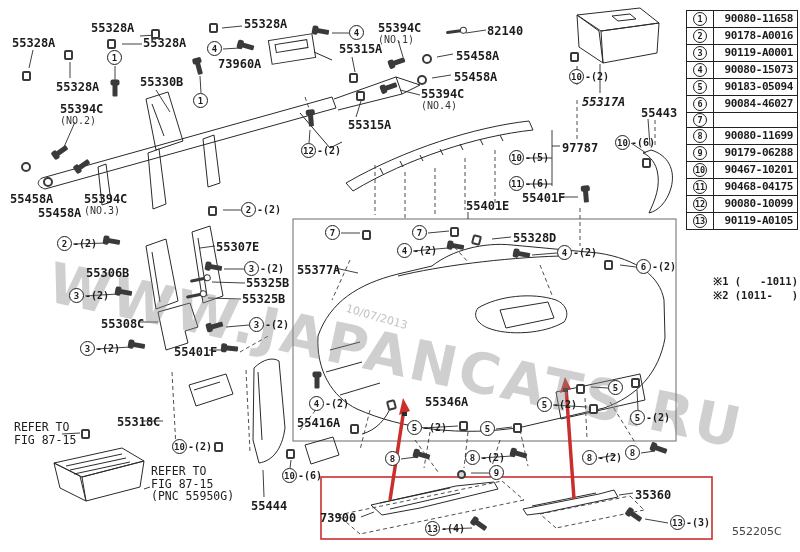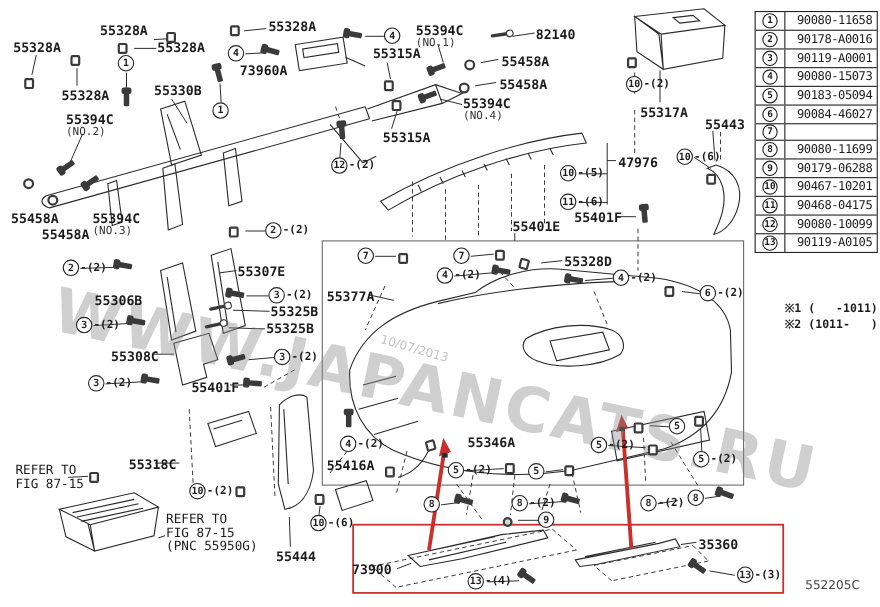--- a/index.html
+++ b/index.html
@@ -34,21 +34,21 @@
   .hw-rod{width:18px;height:3px;background:#3a3a3a;border-radius:2px;}
   .hw-rod::after{content:"";position:absolute;right:-3px;top:-2px;width:7px;height:7px;
         border:1.5px solid #3a3a3a;border-radius:50%;background:#fff;box-sizing:border-box;}
 
   #ptable{position:absolute;left:686px;top:10px;width:110px;border:1.6px solid #222;background:#fff;}
   .trow{display:flex;border-bottom:1px solid #222;align-items:stretch;}
   .trow:last-child{border-bottom:none;}
   .tnum{width:26px;border-right:1px solid #222;display:flex;align-items:center;justify-content:center;}
   .tnum .circ{width:14px;height:14px;font-size:8.5px;}
   .tcode{flex:1;display:flex;flex-direction:column;justify-content:center;align-items:flex-end;
-         padding:2px 4px 2px 0;font-size:11px;font-weight:normal;letter-spacing:-0.4px;}
+         padding:2px 4px 2px 0;font-size:11px;font-weight:bold;letter-spacing:-0.4px;}
   .tcode div{line-height:12px;}
   .trow.tall .tcode{font-size:10px;}
 
   #footnotes{position:absolute;left:686px;top:274px;width:112px;text-align:right;
              font-size:10.5px;font-weight:bold;line-height:14px;white-space:pre;}
   .refer{position:absolute;font-size:11.5px;font-weight:normal;line-height:12.5px;white-space:nowrap;}
   #dcode{position:absolute;left:732px;top:525px;font-size:11px;color:#444;
          font-family:"DejaVu Sans","Liberation Sans",sans-serif;}
   #wm{position:absolute;left:56px;top:250px;font-size:56px;font-weight:bold;letter-spacing:3px;
       color:#8a8a8a;opacity:0.40;transform:rotate(12deg);transform-origin:0 0;white-space:nowrap;
@@ -154,23 +154,23 @@
       <div class="plabel" style="left: 38px; top: 207px;">55458A</div>
       <div class="plabel" style="left: 84px; top: 193px;">55394C<div class="sub">(NO.3)</div></div>
       <div class="plabel" style="left: 86px; top: 267px;">55306B</div>
       <div class="plabel" style="left: 216px; top: 241px;">55307E</div>
       <div class="plabel" style="left: 246px; top: 277px;">55325B</div>
       <div class="plabel" style="left: 242px; top: 293px;">55325B</div>
       <div class="plabel" style="left: 101px; top: 318px;">55308C</div>
       <div class="plabel" style="left: 174px; top: 346px;">55401F</div>
       <div class="plabel" style="left: 117px; top: 416px;">55318C</div>
       <div class="plabel" style="left: 251px; top: 500px;">55444</div>
-      <div class="plabel" style="left: 582px; top: 96px;">55317A</div>
+      <div class="plabel" style="left: 582px; top: 96px; font-style: italic;">55317A</div>
       <div class="plabel" style="left: 641px; top: 107px;">55443</div>
-      <div class="plabel" style="left: 562px; top: 142px;">47976</div>
+      <div class="plabel" style="left: 562px; top: 142px;">97787</div>
       <div class="plabel" style="left: 466px; top: 200px;">55401E</div>
       <div class="plabel" style="left: 522px; top: 192px;">55401F</div>
       <div class="plabel" style="left: 513px; top: 232px;">55328D</div>
       <div class="plabel" style="left: 297px; top: 264px;">55377A</div>
       <div class="plabel" style="left: 425px; top: 396px;">55346A</div>
       <div class="plabel" style="left: 297px; top: 417px;">55416A</div>
       <div class="plabel" style="left: 320px; top: 512px;">73900</div>
       <div class="plabel" style="left: 635px; top: 489px;">35360</div>
     </div>
   <div id="callouts-layer">

